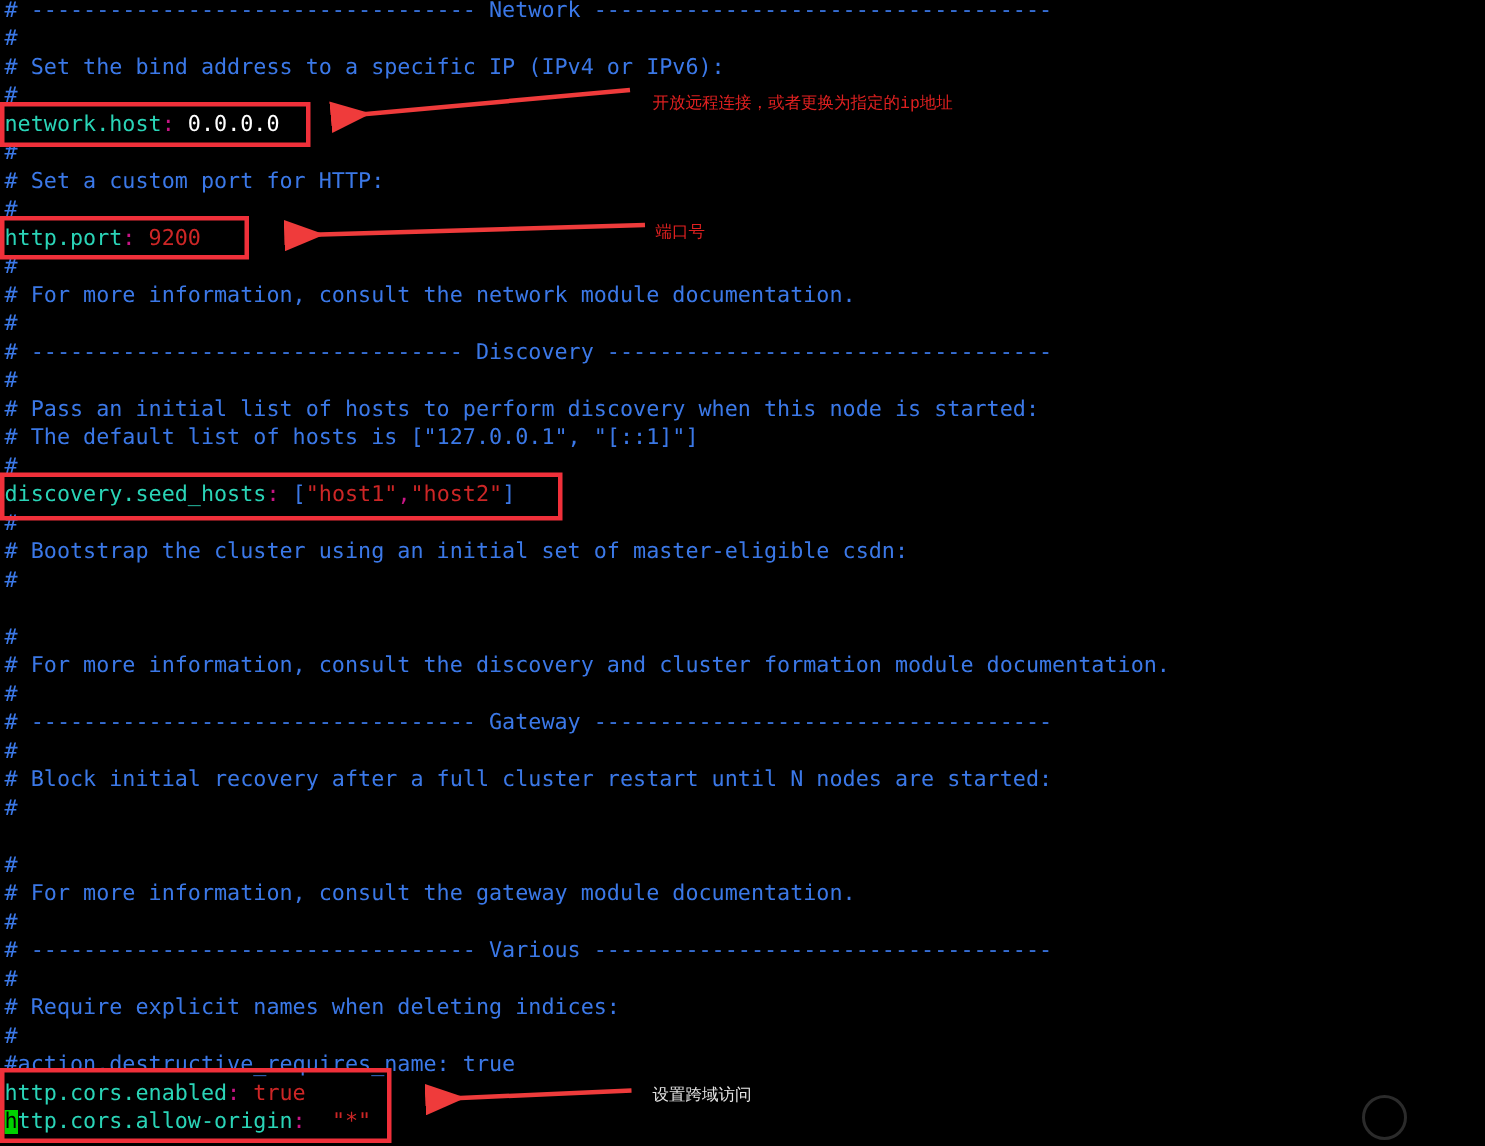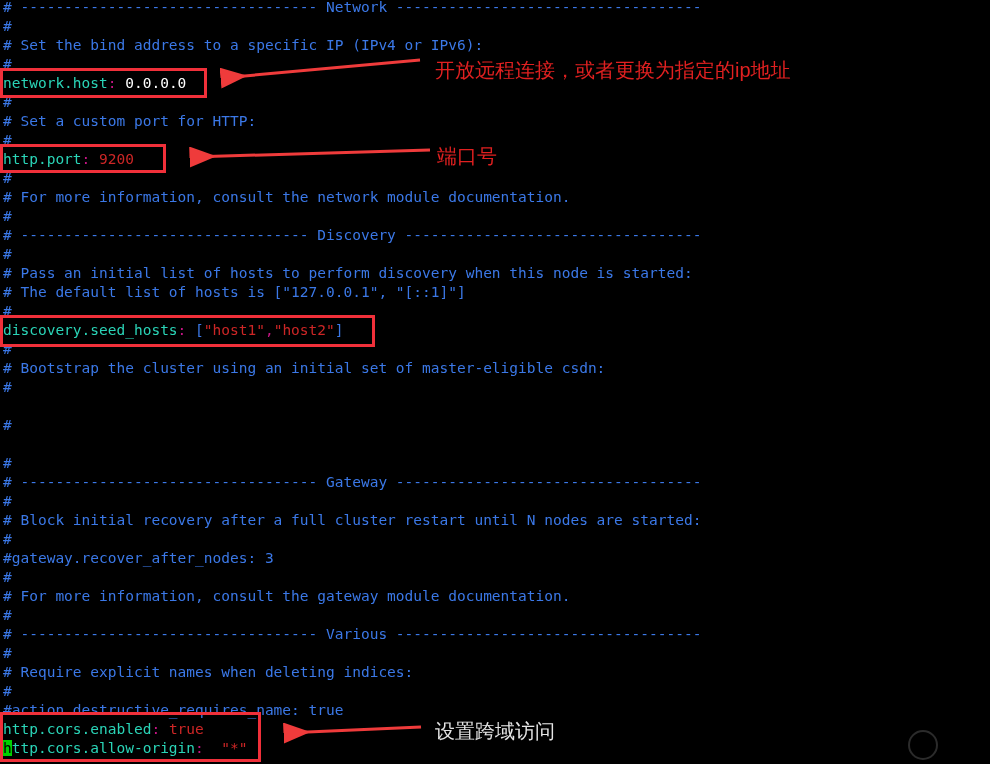--- a/index.html
+++ b/index.html
@@ -48,22 +48,22 @@
     position: absolute;
     border: 3px solid #f0303a;
     box-sizing: border-box;
     pointer-events: none;
   }
 
   
   .cn-label {
     position: absolute;
     color: #e02020;
-    font-family: Liberation Sans, sans-serif;
-    font-size: 20px;
+    font-family: Liberation Mono, monospace;
+    font-size: 11px;
     line-height: 20px;
     white-space: nowrap;
   }
 
   .arrow-svg {
     position: absolute;
     left: 0;
     top: 0;
     width: 990px;
     height: 764px;
@@ -113,26 +113,26 @@
       <div class="line c-comment" style="top: 226px;"># --------------------------------- Discovery ----------------------------------</div>
       <div class="line c-comment" style="top: 245px;">#</div>
       <div class="line c-comment" style="top: 264px;"># Pass an initial list of hosts to perform discovery when this node is started:</div>
       <div class="line c-comment" style="top: 283px;"># The default list of hosts is ["127.0.0.1", "[::1]"]</div>
       <div class="line c-comment" style="top: 302px;">#</div>
       <div class="line" style="top: 321px;"><span class="c-key">discovery.seed_hosts</span><span class="c-punct">:</span> <span class="c-bracket">[</span><span class="c-val">"host1"</span><span class="c-punct">,</span><span class="c-val">"host2"</span><span class="c-bracket">]</span></div>
       <div class="line c-comment" style="top: 340px;">#</div>
       <div class="line c-comment" style="top: 359px;"># Bootstrap the cluster using an initial set of master-eligible csdn:</div>
       <div class="line c-comment" style="top: 378px;">#</div>
       <div class="line c-comment" style="top: 416px;">#</div>
+      <div class="line c-comment" style="top: 435px;"># For more information, consult the discovery and cluster formation module documentation.</div>
       <div class="line c-comment" style="top: 454px;">#</div>
       <div class="line c-comment" style="top: 473px;"># ---------------------------------- Gateway -----------------------------------</div>
       <div class="line c-comment" style="top: 492px;">#</div>
       <div class="line c-comment" style="top: 511px;"># Block initial recovery after a full cluster restart until N nodes are started:</div>
       <div class="line c-comment" style="top: 530px;">#</div>
-      <div class="line c-comment" style="top: 549px;">#gateway.recover_after_nodes: 3</div>
       <div class="line c-comment" style="top: 568px;">#</div>
       <div class="line c-comment" style="top: 587px;"># For more information, consult the gateway module documentation.</div>
       <div class="line c-comment" style="top: 606px;">#</div>
       <div class="line c-comment" style="top: 625px;"># ---------------------------------- Various -----------------------------------</div>
       <div class="line c-comment" style="top: 644px;">#</div>
       <div class="line c-comment" style="top: 663px;"># Require explicit names when deleting indices:</div>
       <div class="line c-comment" style="top: 682px;">#</div>
       <div class="line c-comment" style="top: 701px;">#action.destructive_requires_name: true</div>
       <div class="line" style="top: 720px;"><span class="c-key">http.cors.enabled</span><span class="c-punct">:</span> <span class="c-val">true</span></div>
       <div class="line" style="top: 739px;"><span class="cursor">h</span><span class="c-key">ttp.cors.allow-origin</span><span class="c-punct">:</span>  <span class="c-val">"*"</span></div>

